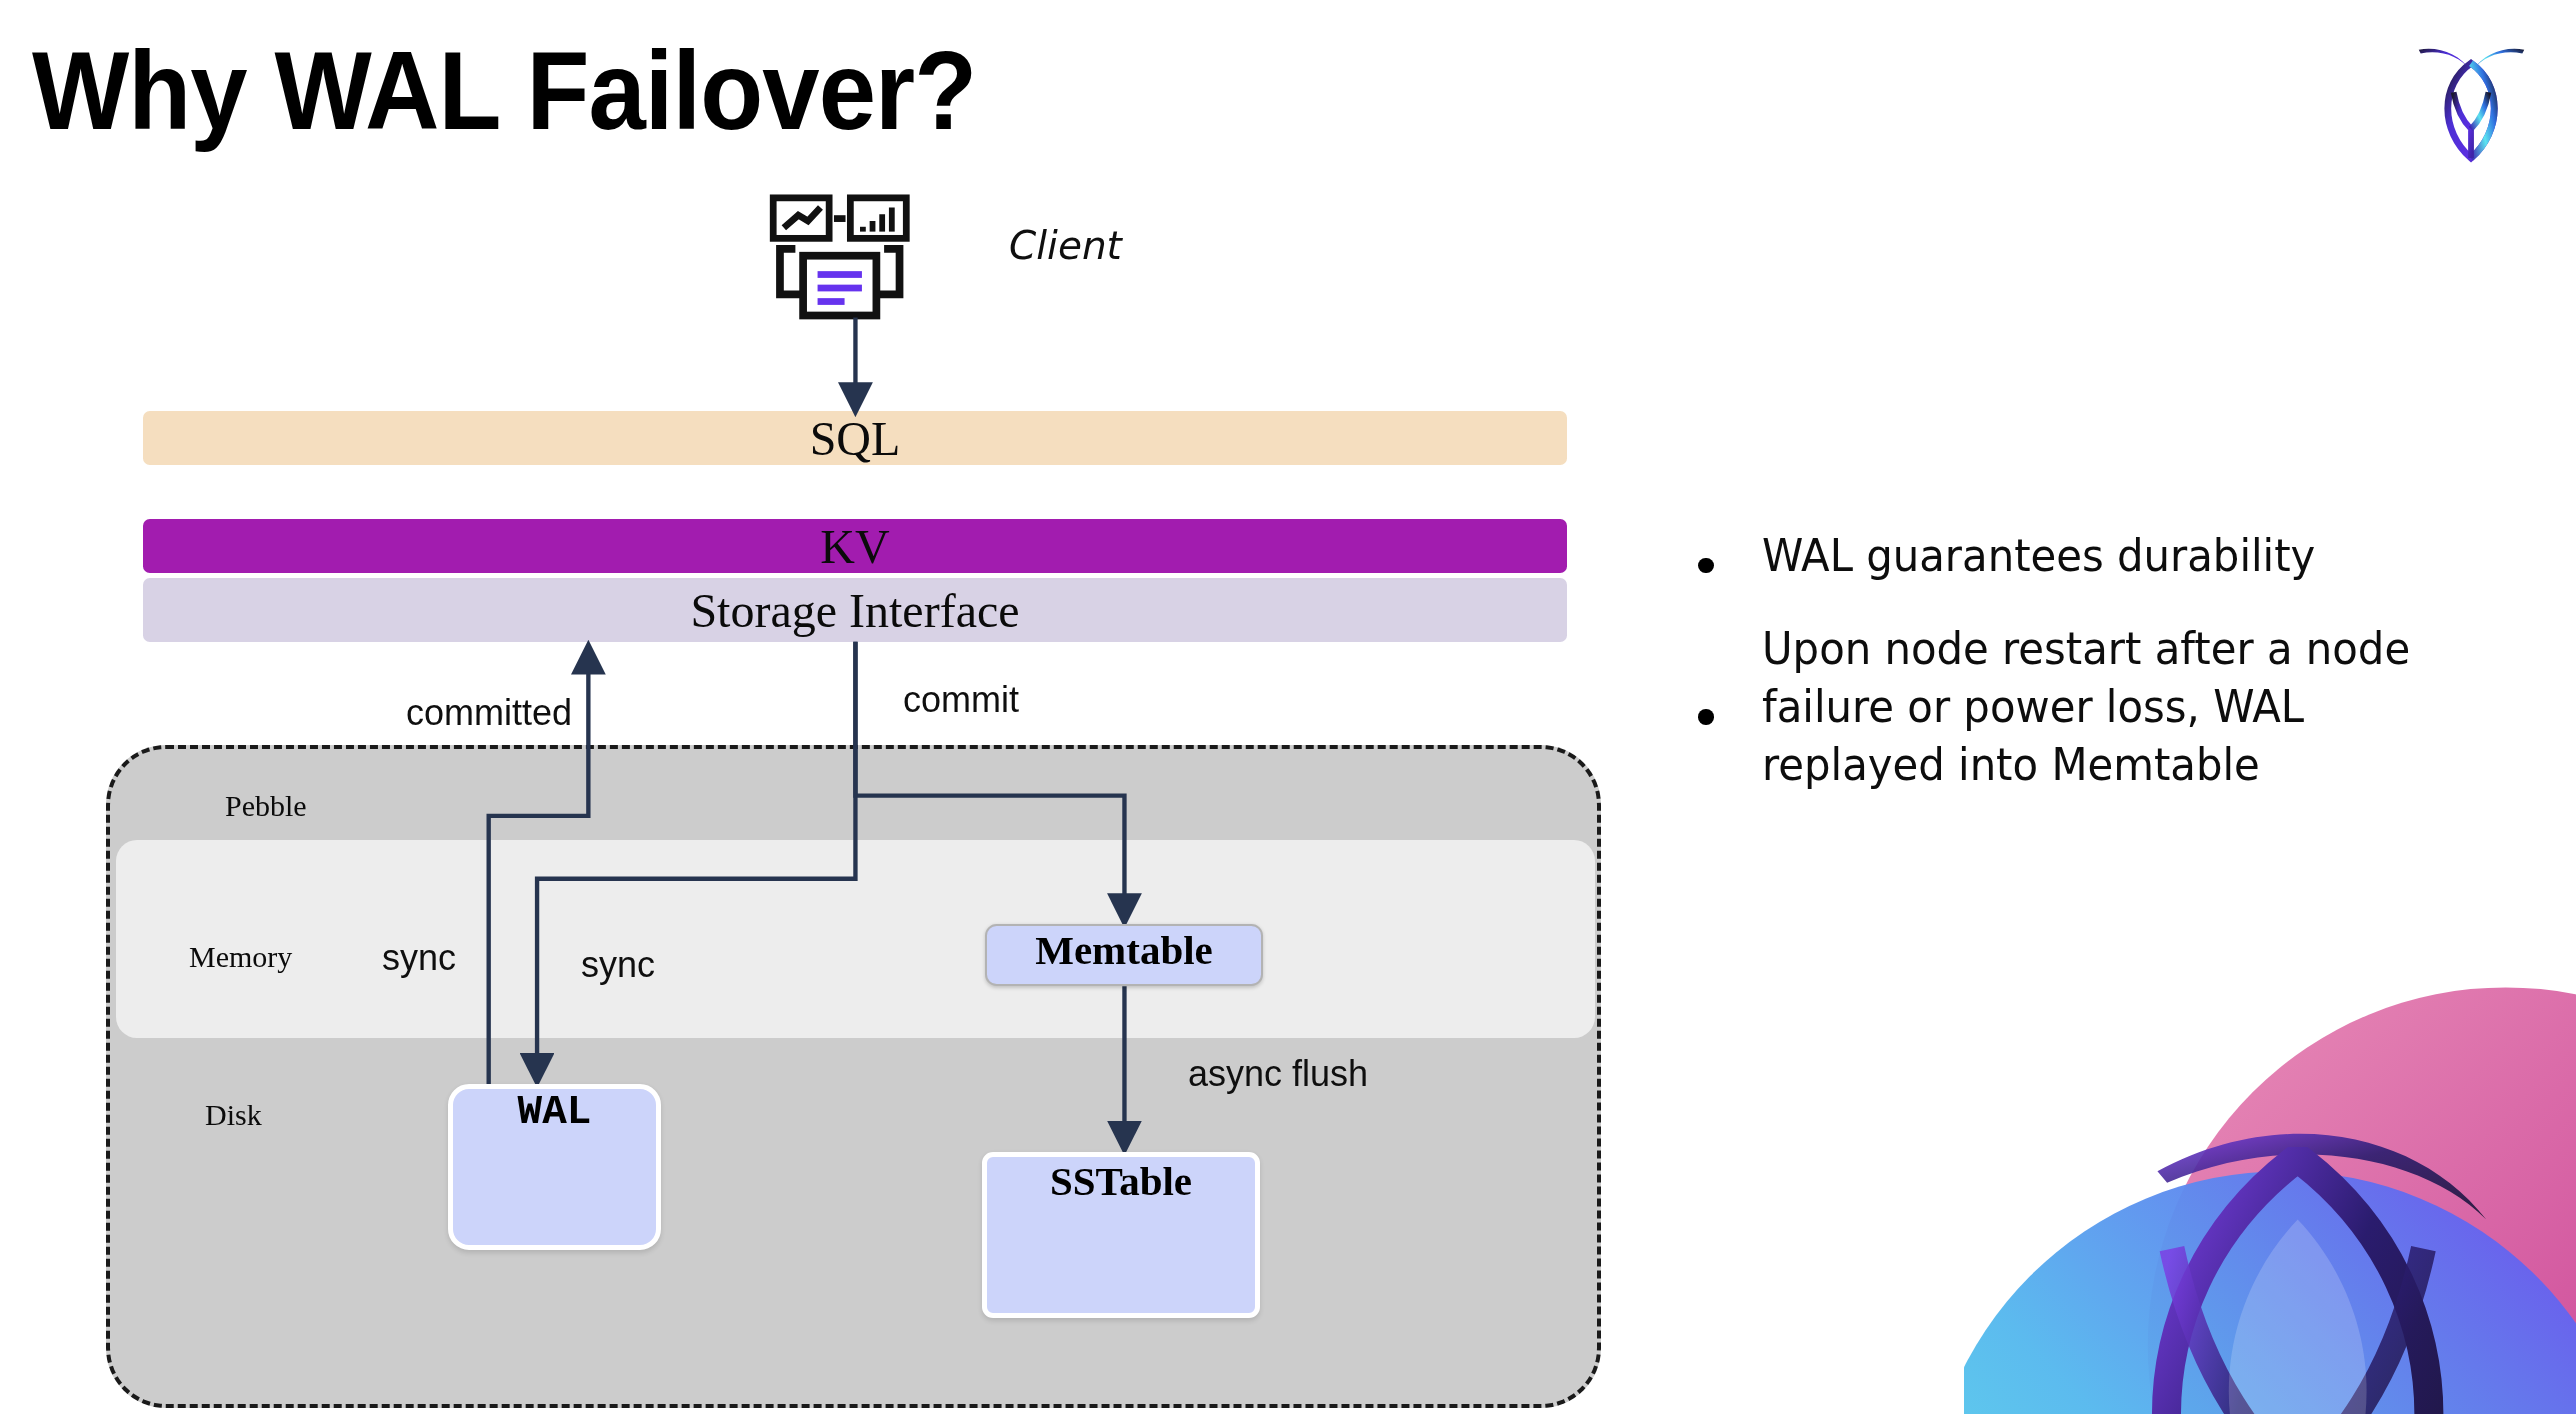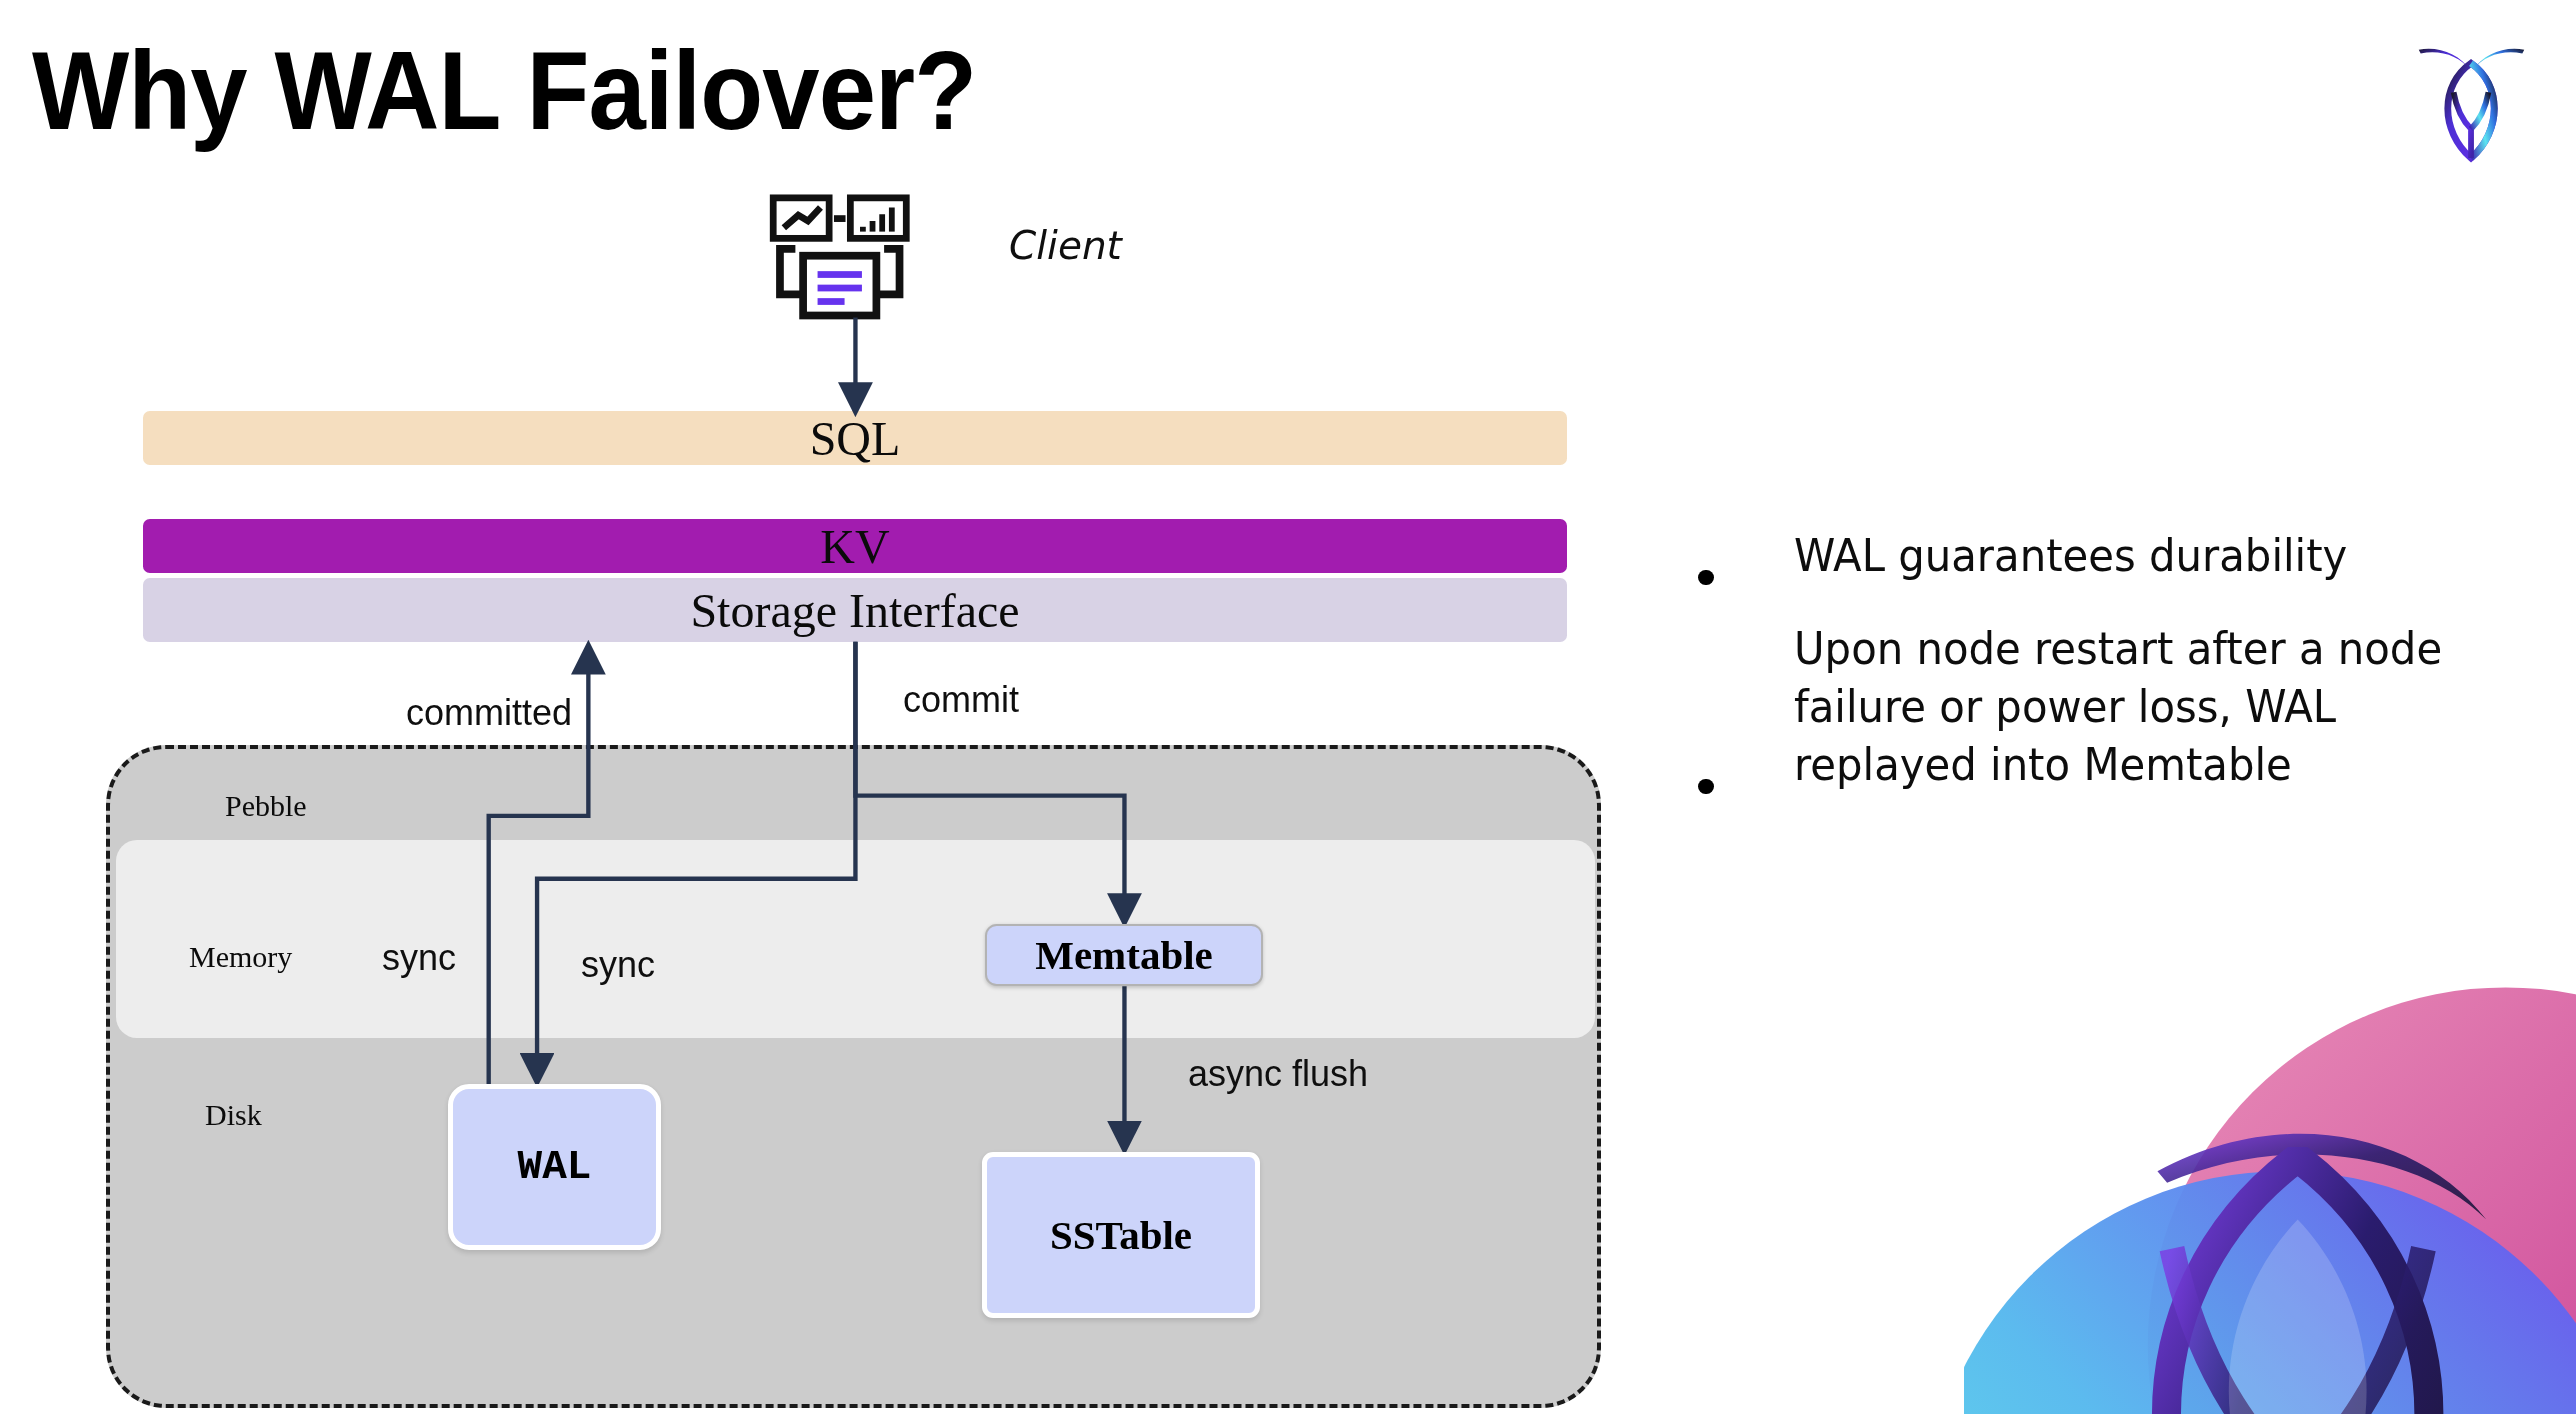--- a/index.html
+++ b/index.html
@@ -121,21 +121,20 @@
   }
   #label-pebble { left: 225px; top: 789px; }
   #label-memory { left: 153px; top: 940px; margin-left: 36px; }
   #label-disk   { left: 205px; top: 1098px; }
 
   
   .node-box {
     position: absolute;
     background: #ccd4fa;
     display: flex;
-    align-items: center;
     justify-content: center;
     font-family: "Liberation Serif", serif;
     font-weight: bold;
     font-size: 41px;
     color: #000000;
     box-sizing: border-box;
   }
   #box-memtable {
     left: 985px; top: 924px;
     width: 278px; height: 62px;
@@ -183,23 +182,22 @@
 
   
   #bullets {
     position: absolute;
     left: 1698px;
     top: 527px;
     width: 832px;
   }
   .bullet-row {
     display: flex;
-    align-items: flex-end;
+    align-items: center;
     margin-bottom: 35px;
-    gap: 32px;
   }
   .bullet-dot {
     width: 15.5px;
     height: 15.5px;
     border-radius: 50%;
     background: #000000;
     margin-top: 19.4px;
     margin-right: 48px;
     flex: 0 0 auto;
   }

